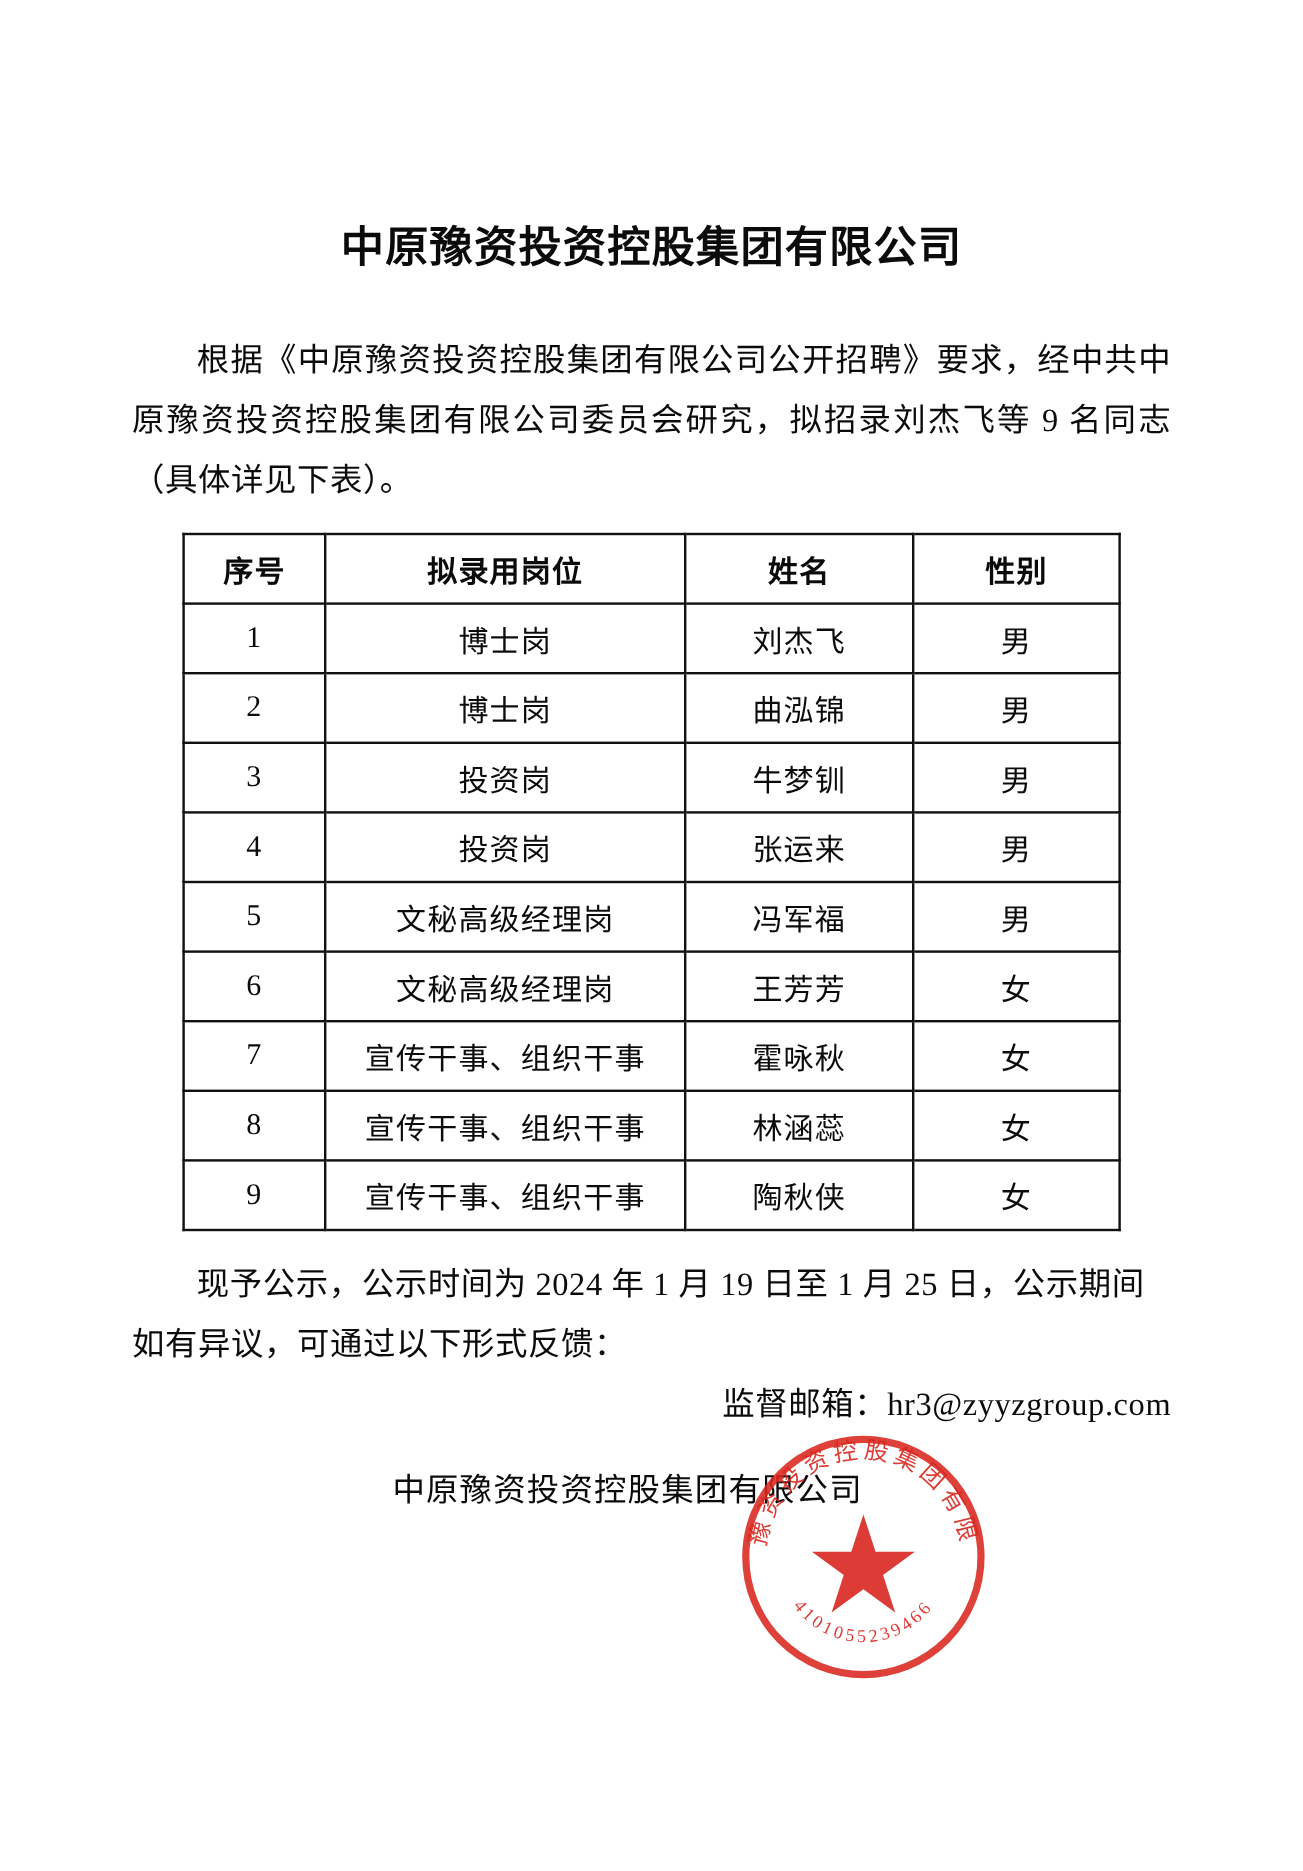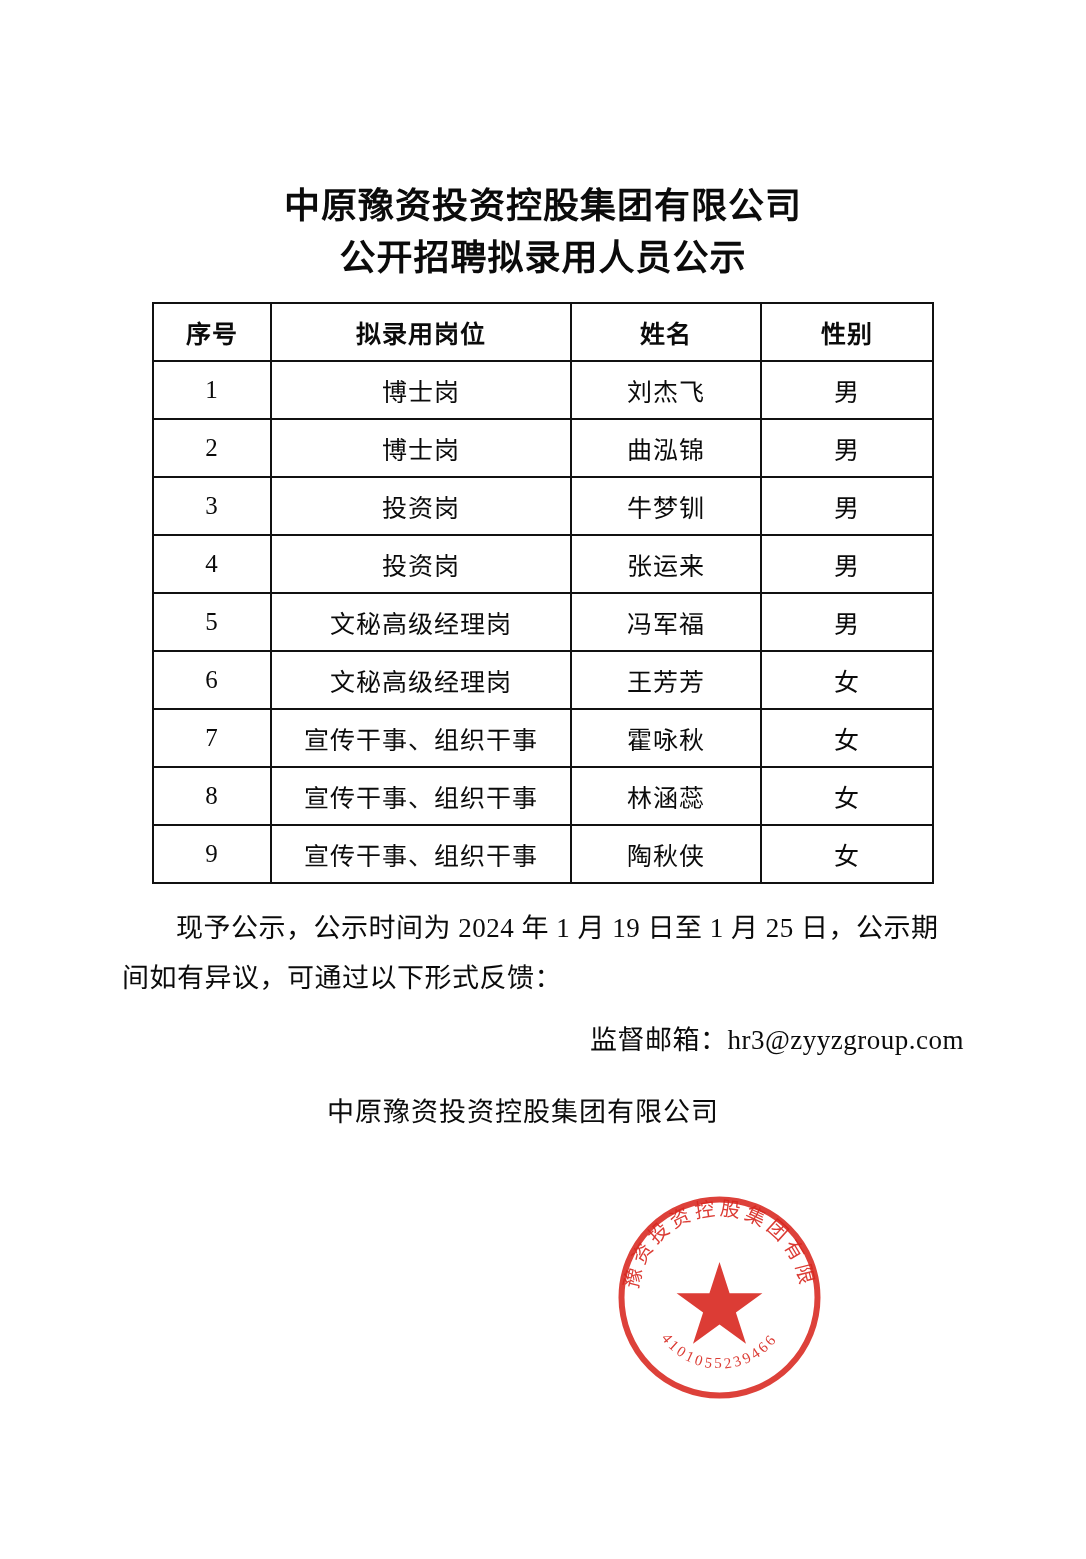--- a/index.html
+++ b/index.html
@@ -68,21 +68,21 @@
   col.c-post  { width: 300px; }
   col.c-name  { width: 190px; }
   col.c-sex   { width: 172px; }
 
   .after-table {
     font-size: 27px;
     line-height: 1.85;
     margin-top: 20px;
     letter-spacing: 0.5px;
   }
-  .after-table p { margin: 12px; }
+  .after-table p { margin: 0; }
   .contact {
     text-indent: 2em;
   }
   .signature {
     margin-top: 22px;
     font-size: 27px;
     line-height: 1.8;
     text-align: center;
     padding-right: 40px;
     position: relative;
@@ -103,23 +103,25 @@
   .seal svg { display: block; }
   .mono { font-family: "Liberation Serif", serif; text-align: right; }
 </style>
 </head>
 <body>
 
 <div class="page">
 
   <div class="doc-title">
     <span class="line">中原豫资投资控股集团有限公司</span>
-    <span class="line">公开招聘拟录用人员公示</span>
-  </div>
-
+  </div>
+
+  <div class="body-text">
+    <p class="indent">根据《中原豫资投资控股集团有限公司公开招聘》要求，经中共中原豫资投资控股集团有限公司委员会研究，拟招录刘杰飞等 9 名同志（具体详见下表）。</p>
+  </div>
 
   <table class="roster">
     <colgroup>
       <col class="c-no">
         <col class="c-post">
         <col class="c-name">
         <col class="c-sex">
     </colgroup>
     <thead>
       <tr>

